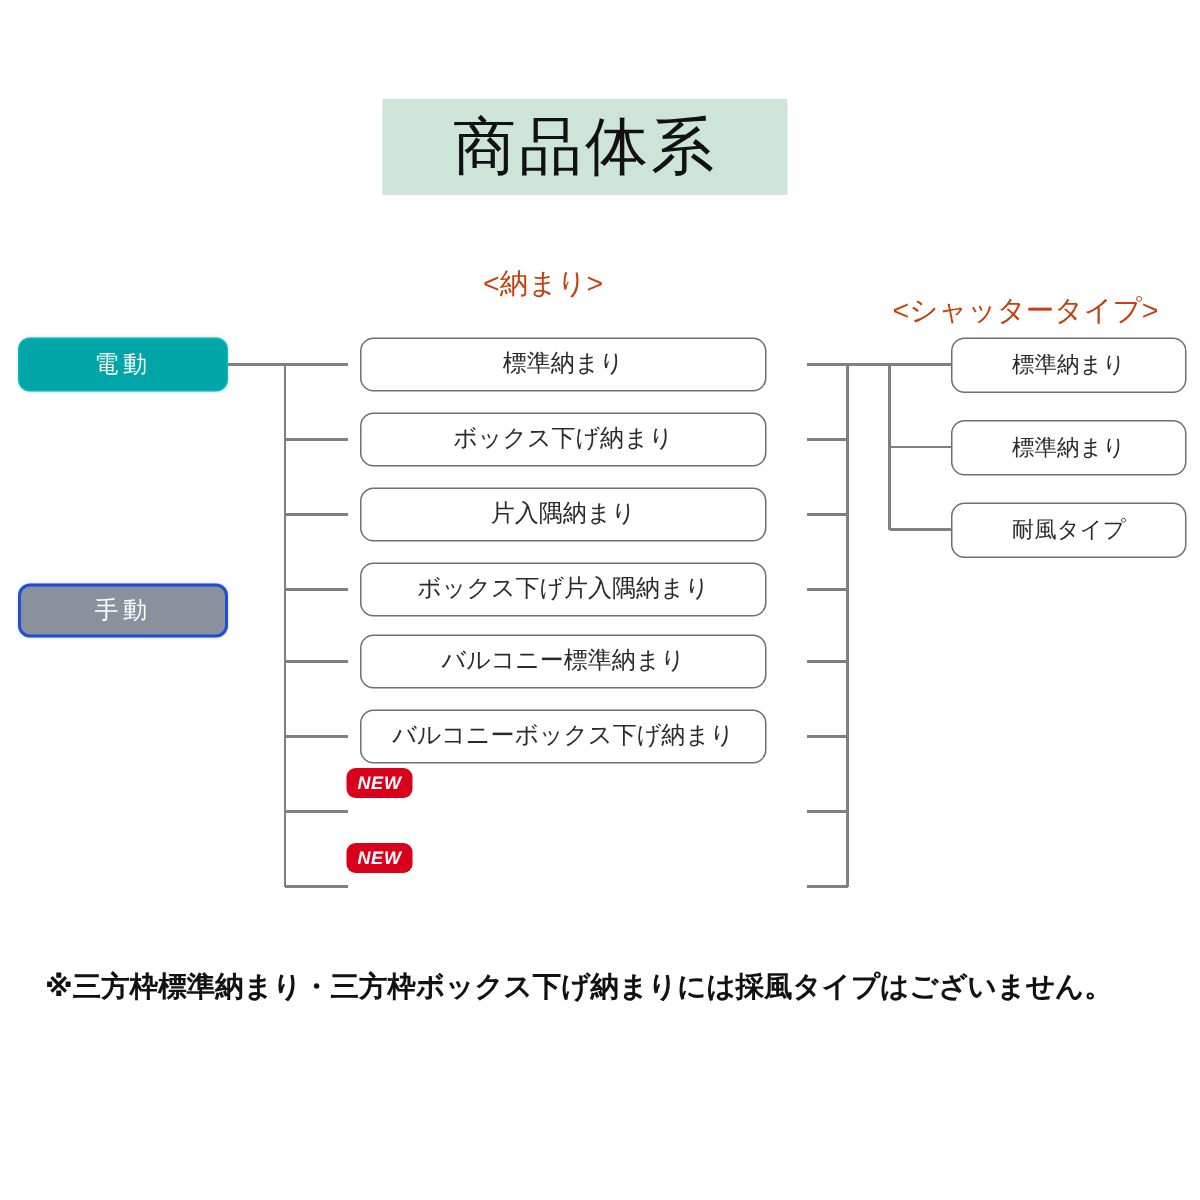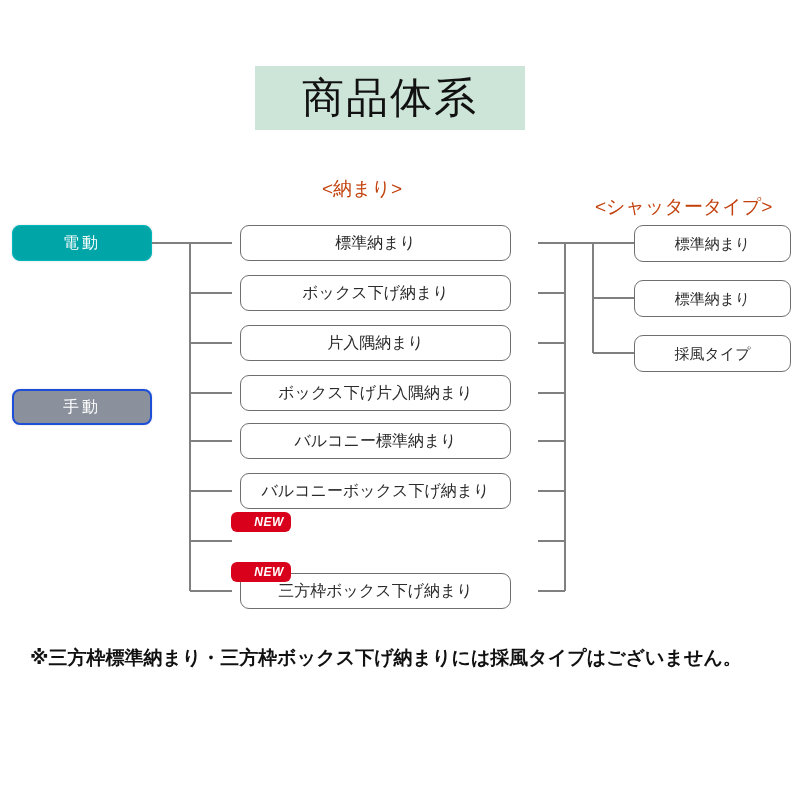--- a/index.html
+++ b/index.html
@@ -115,21 +115,20 @@
     border-radius: 6px;
     color: #ffffff;
     font-size: 12px;
     font-weight: bold;
     font-style: italic;
     display: flex;
     align-items: center;
     justify-content: center;
     letter-spacing: .5px;
     z-index: 6;
-    padding-left: 16px;
   }
 
   
   .connectors {
     position: absolute;
     left: 0;
     top: 0;
     width: 800px;
     height: 800px;
     z-index: 1;
@@ -213,32 +212,29 @@
   </div>
   <div class="node node--nokamari" style="top:375px">
     <span class="node-label">ボックス下げ片入隅納まり</span>
   </div>
   <div class="node node--nokamari" style="top:423px">
     <span class="node-label">バルコニー標準納まり</span>
   </div>
   <div class="node node--nokamari" style="top:473px">
     <span class="node-label">バルコニーボックス下げ納まり</span>
   </div>
-  <div class="node node--nokamari" style="top:573px">
-    <span class="node-label">三方枠ボックス下げ納まり</span>
-  </div>
 
   <div class="new-badge" style="left:231px; top:512px">NEW</div>
   <div class="new-badge" style="left:231px; top:562px">NEW</div>
 
   <div class="node node--shutter" style="top:225px">
     <span class="node-label">標準納まり</span>
   </div>
   <div class="node node--shutter" style="top:280px">
     <span class="node-label">標準納まり</span>
   </div>
   <div class="node node--shutter" style="top:335px">
-    <span class="node-label">採風タイプ</span>
+    <span class="node-label">耐風タイプ</span>
   </div>
 
   <div class="footnote">※三方枠標準納まり・三方枠ボックス下げ納まりには採風タイプはございません。</div>
 
 </div>
 
 </body></html>

